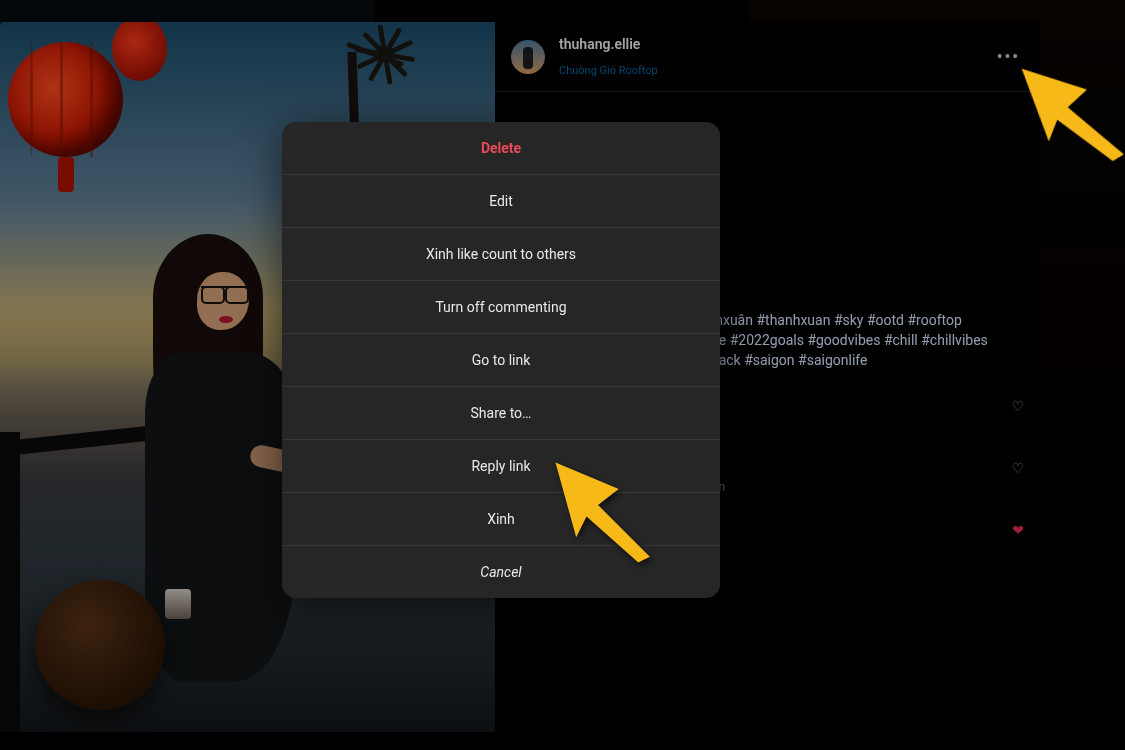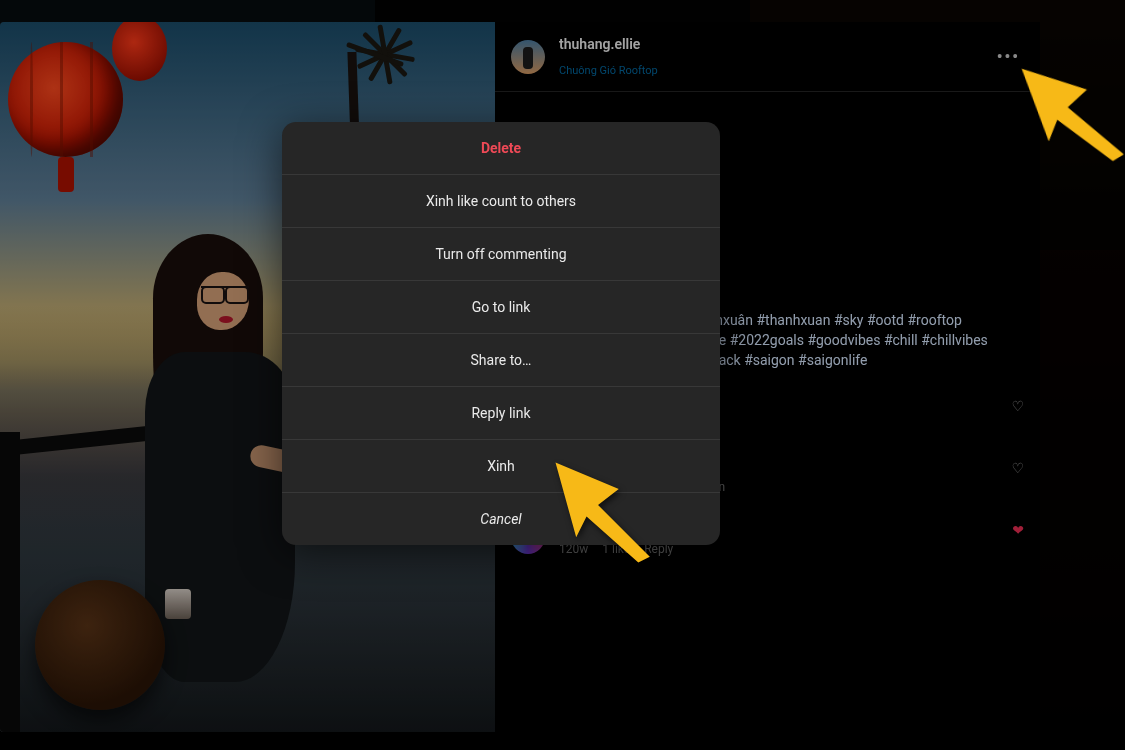--- a/index.html
+++ b/index.html
@@ -178,20 +178,21 @@
           </div>
         </div>
     </div>
   </div>
 </div>
 
 <div class="dim2"></div>
 
 <div class="modal" id="modal">
     <div class="row danger">Delete</div>
+    <div class="row">Edit</div>
     <div class="row">Xinh like count to others</div>
     <div class="row">Turn off commenting</div>
     <div class="row">Go to link</div>
     <div class="row">Share to…</div>
     <div class="row">Reply link</div>
     <div class="row">Xinh</div>
     <div class="row">Cancel</div>
   </div>
 
 <div class="arrow arrow1">

